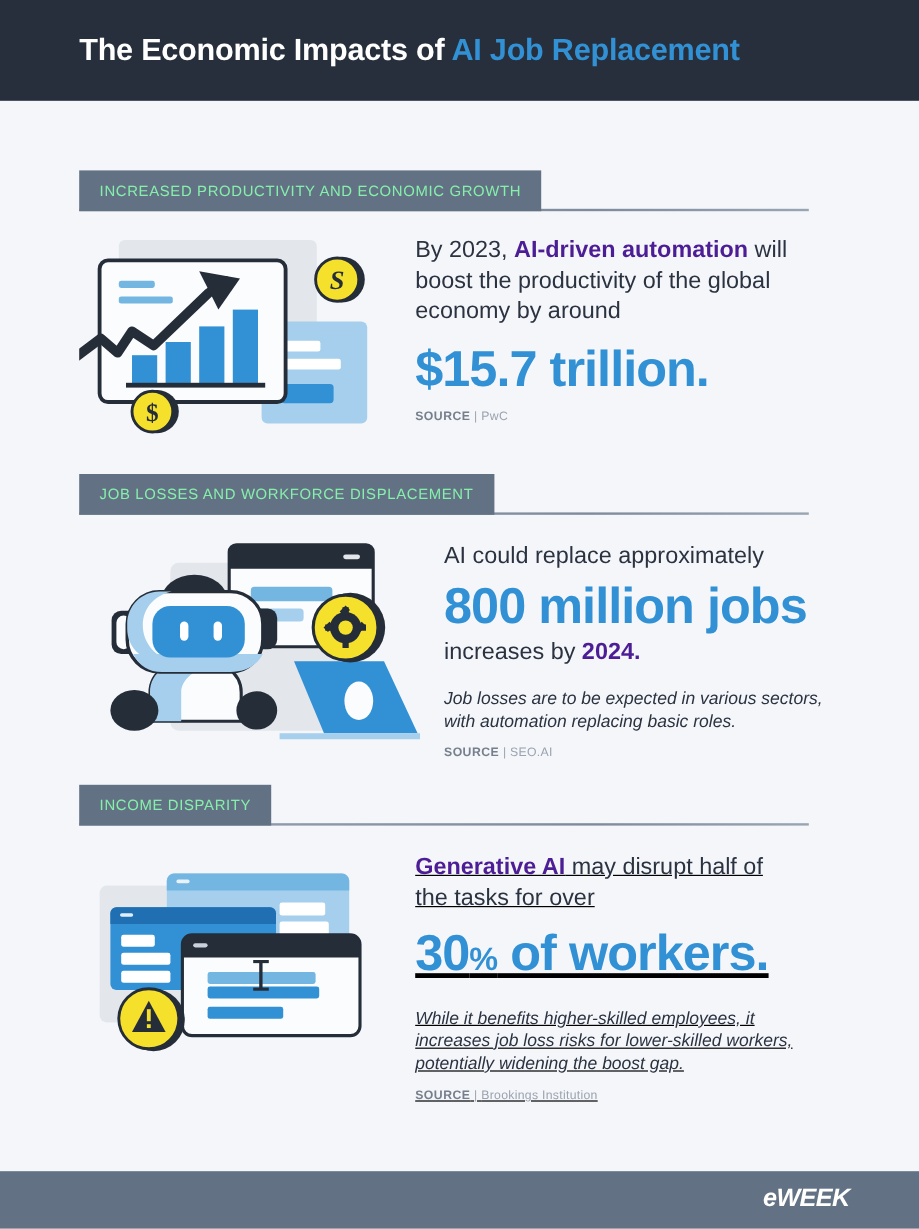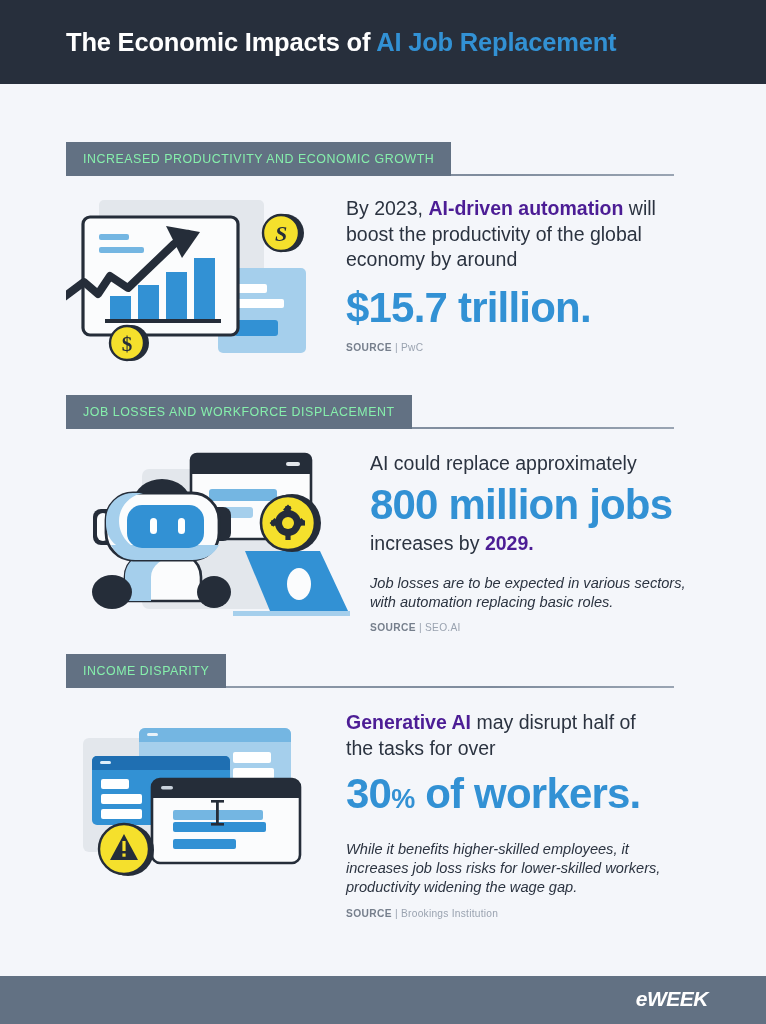--- a/index.html
+++ b/index.html
@@ -237,21 +237,21 @@
           <rect x="88" y="67" width="7" height="16" rx="3.5" fill="#ffffff"></rect>
         </svg>
       </div>
 
       <div class="copy" style="padding-right:66px;">
         <div class="lede" style="width:330px;">
           <span>AI could replace approximately</span>
         </div>
         <div class="big" style="margin-top:3px;">800 million jobs</div>
         <div class="lede" style="margin-top:1px;">
-          <span>increases by </span><b>2029.</b>
+          <span>increases by </span><b>2024.</b>
         </div>
         <div class="note" style="margin-top:18px;width:325px;">Job losses are to be expected in various sectors, with automation replacing basic roles.</div>
         <div class="source" style="margin-top:10px;">
           <span class="lbl">SOURCE</span>
           <span> | </span>
           <span>SEO.AI</span>
         </div>
       </div>
     </div>
   </div>
@@ -290,28 +290,28 @@
             <rect x="145" y="113" width="13" height="2.6"></rect>
           </g>
           <circle cx="62" cy="140" r="26" fill="#252d39"></circle>
           <circle cx="58" cy="139" r="25" fill="#f5e02c" stroke="#252d39" stroke-width="2.4"></circle>
           <path d="M58 124 L72 150 L44 150 Z" fill="#252d39"></path>
           <rect x="56.4" y="131" width="3.2" height="10" fill="#f5e02c"></rect>
           <rect x="56.4" y="143.5" width="3.2" height="3.2" fill="#f5e02c"></rect>
         </svg>
       </div>
 
-      <div class="copy" style="padding-right:66px;">
+      <div class="copy" style="padding-right:66px;text-decoration:underline;">
         <div class="lede" style="width:320px;">
           <b>Generative AI</b><span> may disrupt half of the tasks for over</span>
         </div>
         <div class="big" style="margin-top:8px;">
           <span>30</span><span class="pct">%</span><span> of workers.</span>
         </div>
-        <div class="note" style="margin-top:16px;width:330px;">While it benefits higher-skilled employees, it increases job loss risks for lower-skilled workers, productivity widening the wage gap.</div>
+        <div class="note" style="margin-top:16px;width:330px;">While it benefits higher-skilled employees, it increases job loss risks for lower-skilled workers, potentially widening the boost gap.</div>
         <div class="source" style="margin-top:11px;">
           <span class="lbl">SOURCE</span>
           <span> | </span>
           <span>Brookings Institution</span>
         </div>
       </div>
     </div>
   </div>
 
   <div class="footer">

